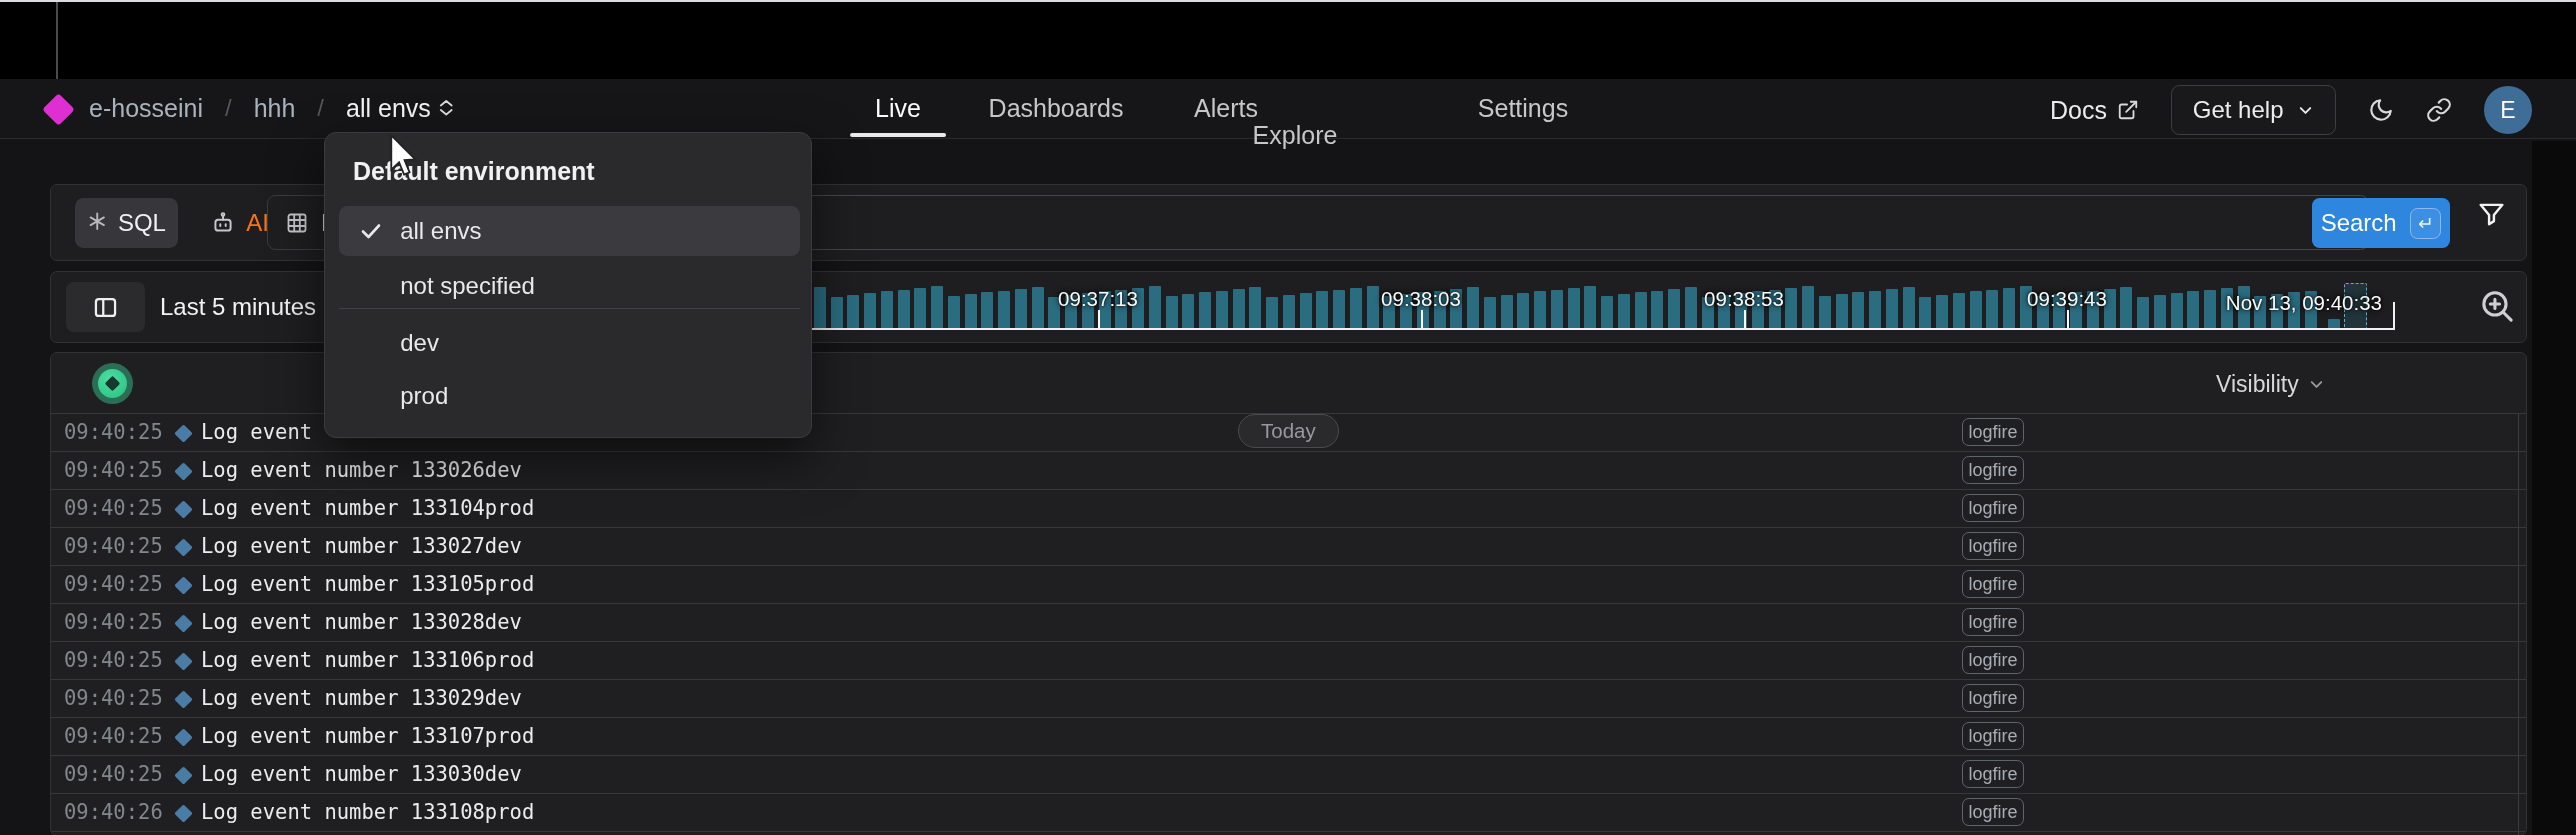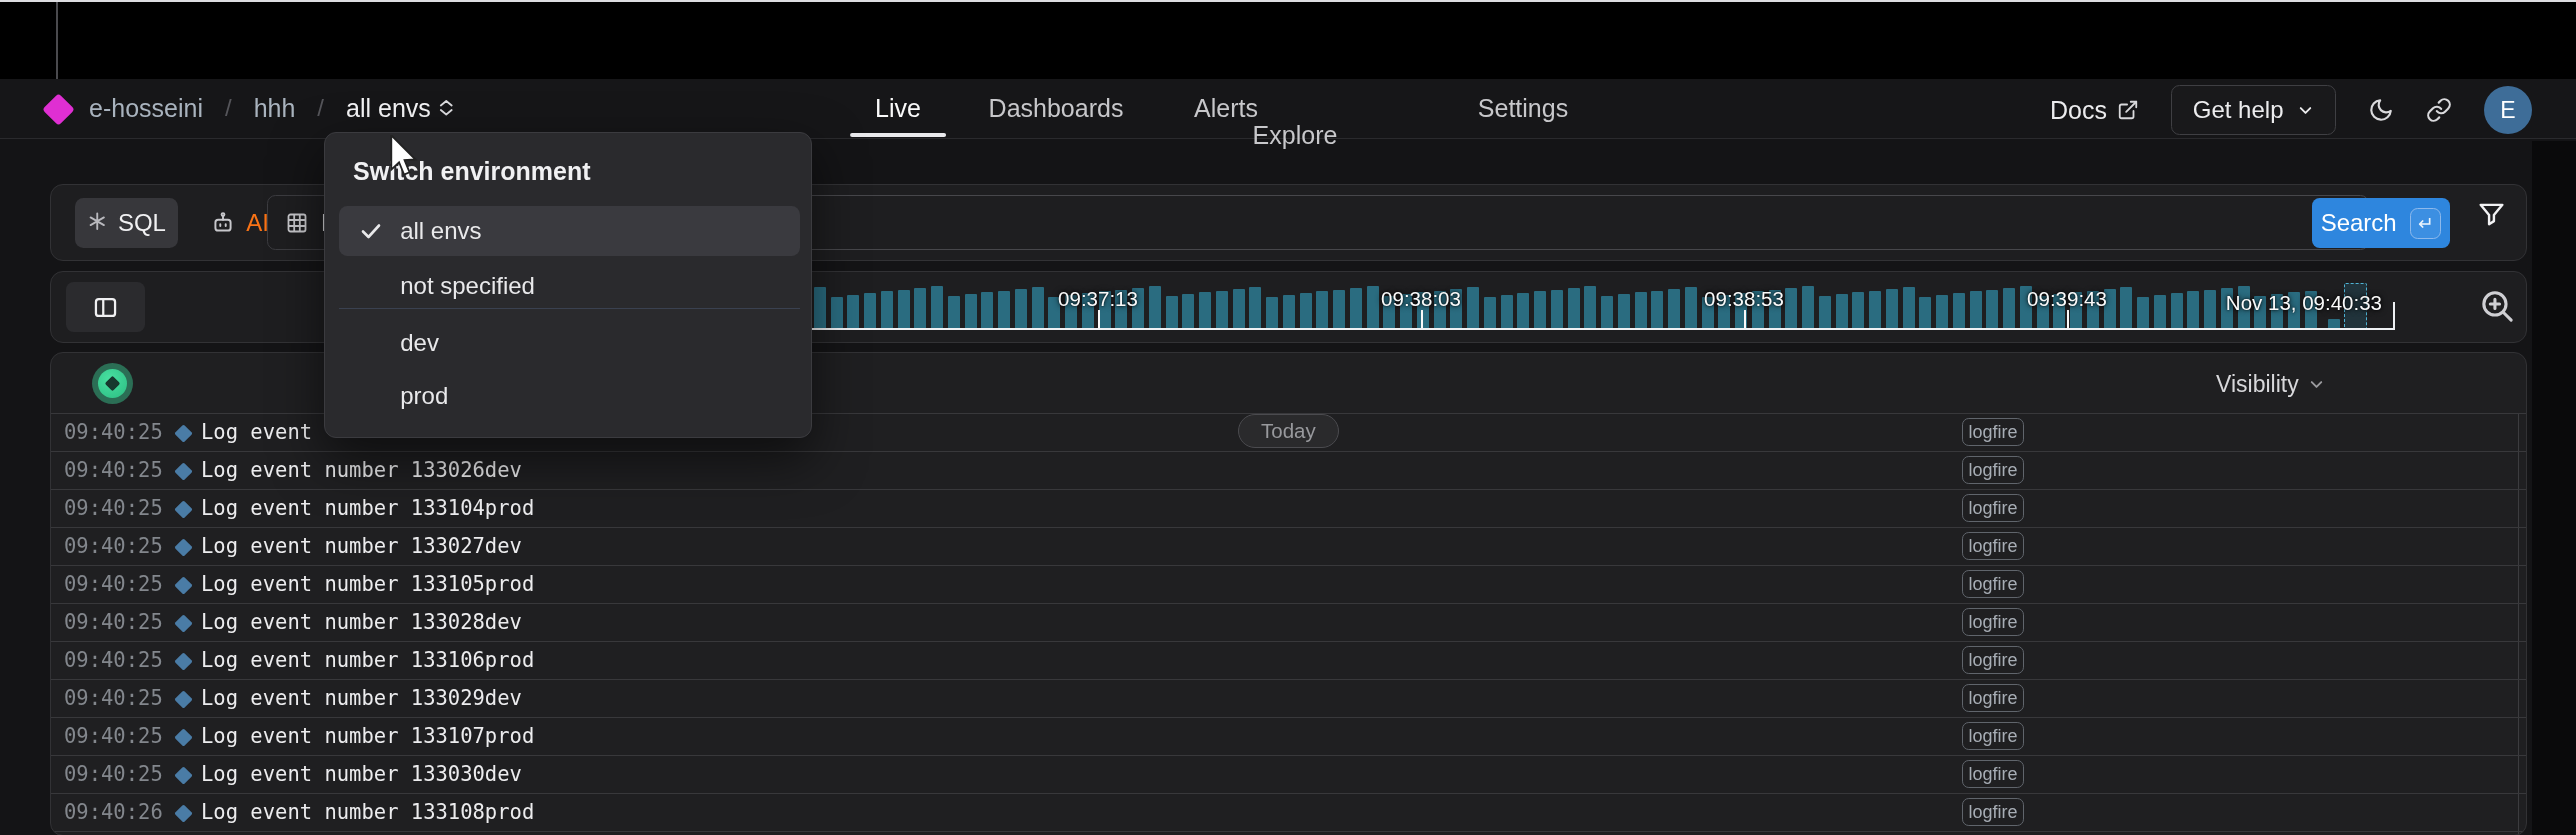--- a/index.html
+++ b/index.html
@@ -32,21 +32,21 @@
                align-items:center; gap:32px; }
   .docs-link { display:flex; align-items:center; gap:10.3px; color:#ececee; font-size:25px; }
   .gethelp-btn { display:flex; align-items:center; gap:12px; color:#ececee; font-size:24px;
                  border:1.7px solid #3f3f43; border-radius:8.5px; padding:10.3px 20.5px; background:#19191b; }
   .icon-plain { color:#d9d9dc; display:flex; align-items:center; }
   .avatar { width:48px; height:48px; border-radius:50%; background:#3e6d98; color:#fff;
             font-size:23px; display:flex; align-items:center; justify-content:center; }
 
   
   .panel { position:absolute; left:50px; width:2477px; background:#1e1e20;
-           border:1.7px solid #323235; border-radius:13px; }
+           border:1.7px solid #323235; border-radius:7px; }
   #search-panel { top:184px; height:77px; }
   #time-panel   { top:271px; height:72px; }
   #live-panel   { top:352px; height:484px; background:#1f1f21; overflow:hidden; }
   .right-black  { position:absolute; left:2532px; top:141px; width:44px; height:695px; background:#0a0a0b; }
 
   
   .sql-btn { position:absolute; left:24px; top:13px; width:103px; height:50px; background:#37373b;
              border-radius:8.5px; display:flex; align-items:center; justify-content:center; gap:10.3px;
              color:#f0f0f2; font-size:24px; }
   .sql-btn .star { color:#b9b9be; }
@@ -233,20 +233,26 @@
           <path d="M3 4h18l-7 8.5v5l-4 2.5v-7.5z"></path>
         </svg>
     </span>
   </div>
 
   <div class="panel" id="time-panel">
     <div class="panel-toggle">
       <svg width="27" height="27" viewBox="0 0 24 24" fill="none" stroke="currentColor" stroke-width="2" stroke-linejoin="round">
           <rect x="3.5" y="4.5" width="17" height="15" rx="2.5"></rect>
           <path d="M10 4.5v15"></path>
+        </svg>
+    </div>
+    <div class="range-label">
+      <span>Last 5 minutes</span>
+      <svg width="17" height="17" viewBox="0 0 24 24" fill="none" stroke="#cfcfd3" stroke-width="2.4" stroke-linecap="round" stroke-linejoin="round">
+          <path d="M6 9l6 6 6-6"></path>
         </svg>
     </div>
     <div id="hist">
         <div class="bar" style="left: 0px; height: 32px;"></div>
         <div class="bar" style="left: 17px; height: 34px;"></div>
         <div class="bar" style="left: 34px; height: 36px;"></div>
         <div class="bar" style="left: 50px; height: 38px;"></div>
         <div class="bar" style="left: 67px; height: 39px;"></div>
         <div class="bar" style="left: 84px; height: 41px;"></div>
         <div class="bar" style="left: 101px; height: 43px;"></div>
@@ -475,21 +481,21 @@
         <div class="log-row">
           <span class="edge"></span>
         </div>
       </div>
     <div class="today-pill">Today</div>
   </div>
 
   <div class="right-black"></div>
 
   <div id="env-dropdown">
-    <div class="dd-title">Switch environment</div>
+    <div class="dd-title">Default environment</div>
     <div id="env-items">
         <div class="dd-item selected" style="top: 73px;">
           <span class="check">
             <svg width="24" height="24" viewBox="0 0 24 24" fill="none" stroke="currentColor" stroke-width="2.6" stroke-linecap="round" stroke-linejoin="round">
               <path d="M4 12.5l5.5 5.5L20 6.5"></path>
             </svg>
           </span>
           <span class="dd-label">all envs</span>
         </div>
         <div class="dd-item" style="top: 128px;">

